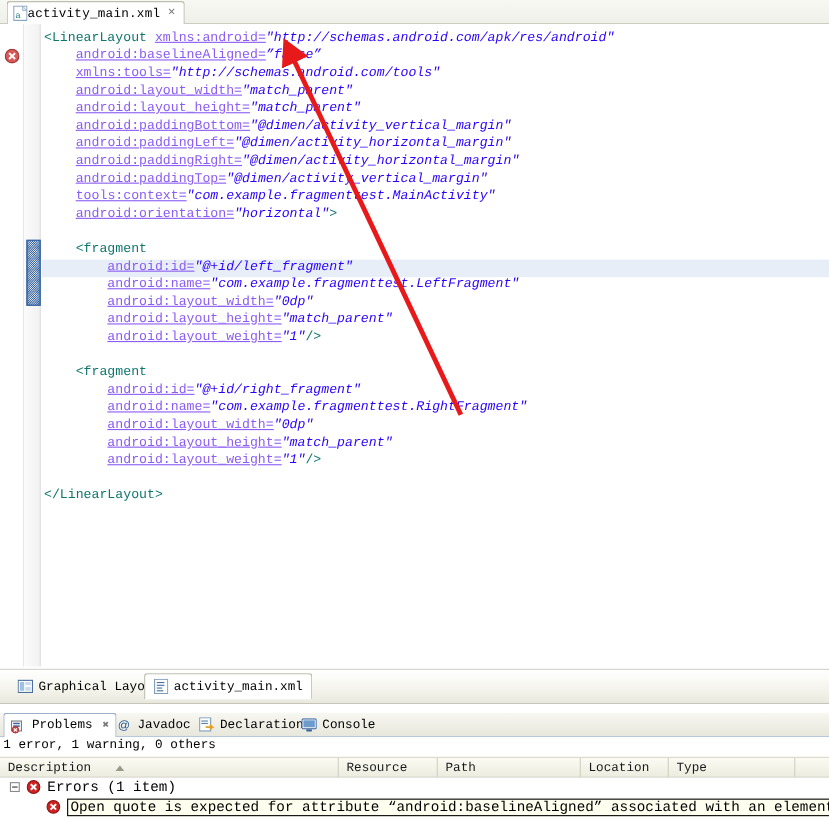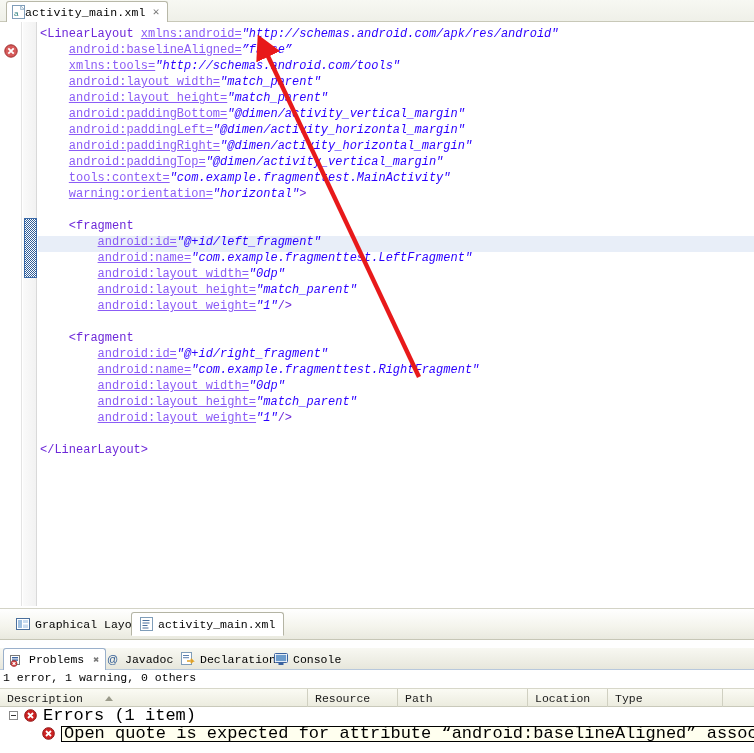--- a/index.html
+++ b/index.html
@@ -93,21 +93,21 @@
   }
   pre.code {
     position: absolute; left: 2px; top: 4px;
     margin: 0;
     font-family: "Liberation Mono", monospace;
     font-size: 12px;
     line-height: 16px;
     color: #000000;
     white-space: pre;
   }
-  .tagname { color: #6d28d9; }
+  .tagname { color: #0f766e; }
   .attr    { color: #8b5cf6; text-decoration: underline; }
   .str     { color: #2a00ff; font-style: italic; }
   .punct   { color: #3f7f7f; }
 
   
   .hscroll {
     position: absolute; left: 38px; top: 590px;
     width: 716px; height: 16px;
     background: linear-gradient(to bottom,#fdfdfd,#f0f0ea);
     border-top: 1px solid #dcdcd2;
@@ -199,21 +199,21 @@
     border-left: 4px solid transparent;
     border-right: 4px solid transparent;
     border-bottom: 5px solid #9a9a8a;
     margin-left: 3px;
   }
   .rows { position: absolute; left: 0; top: 59px; width: 754px; height: 46px; background: #fff; }
   .row {
     position: absolute; left: 0; width: 649px; height: 17px;
     display: flex; align-items: center;
     font-family: "Liberation Mono", monospace;
-    font-size: 17px; color: #000;
+    font-size: 13px; color: #000;
     white-space: nowrap;
   }
   .row-group { top: 0; }
   .row-item  { top: 18px; }
   .tree-toggle {
     margin-left: 9px;
     width: 9px; height: 9px;
     border: 1px solid #8a8a8a;
     background: #fff;
     position: relative;
@@ -278,21 +278,21 @@
       <pre class="code" id="code-out"><span class="tagname">&lt;LinearLayout </span><span class="attr">xmlns:android=</span><span class="str">"http://schemas.android.com/apk/res/android"</span>
 <span class="punct">    </span><span class="attr">android:baselineAligned=</span><span class="str">”false”</span>
 <span class="punct">    </span><span class="attr">xmlns:tools=</span><span class="str">"http://schemas.android.com/tools"</span>
 <span class="punct">    </span><span class="attr">android:layout_width=</span><span class="str">"match_parent"</span>
 <span class="punct">    </span><span class="attr">android:layout_height=</span><span class="str">"match_parent"</span>
 <span class="punct">    </span><span class="attr">android:paddingBottom=</span><span class="str">"@dimen/activity_vertical_margin"</span>
 <span class="punct">    </span><span class="attr">android:paddingLeft=</span><span class="str">"@dimen/activity_horizontal_margin"</span>
 <span class="punct">    </span><span class="attr">android:paddingRight=</span><span class="str">"@dimen/activity_horizontal_margin"</span>
 <span class="punct">    </span><span class="attr">android:paddingTop=</span><span class="str">"@dimen/activity_vertical_margin"</span>
 <span class="punct">    </span><span class="attr">tools:context=</span><span class="str">"com.example.fragmenttest.MainActivity"</span>
-<span class="punct">    </span><span class="attr">warning:orientation=</span><span class="str">"horizontal"</span><span class="tagname">&gt;</span>
+<span class="punct">    </span><span class="attr">android:orientation=</span><span class="str">"horizontal"</span><span class="tagname">&gt;</span>
 
 <span class="tagname">    &lt;fragment</span>
 <span class="punct">        </span><span class="attr">android:id=</span><span class="str">"@+id/left_fragment"</span>
 <span class="punct">        </span><span class="attr">android:name=</span><span class="str">"com.example.fragmenttest.LeftFragment"</span>
 <span class="punct">        </span><span class="attr">android:layout_width=</span><span class="str">"0dp"</span>
 <span class="punct">        </span><span class="attr">android:layout_height=</span><span class="str">"match_parent"</span>
 <span class="punct">        </span><span class="attr">android:layout_weight=</span><span class="str">"1"</span><span class="tagname">/&gt;</span>
 
 <span class="tagname">    &lt;fragment</span>
 <span class="punct">        </span><span class="attr">android:id=</span><span class="str">"@+id/right_fragment"</span>

